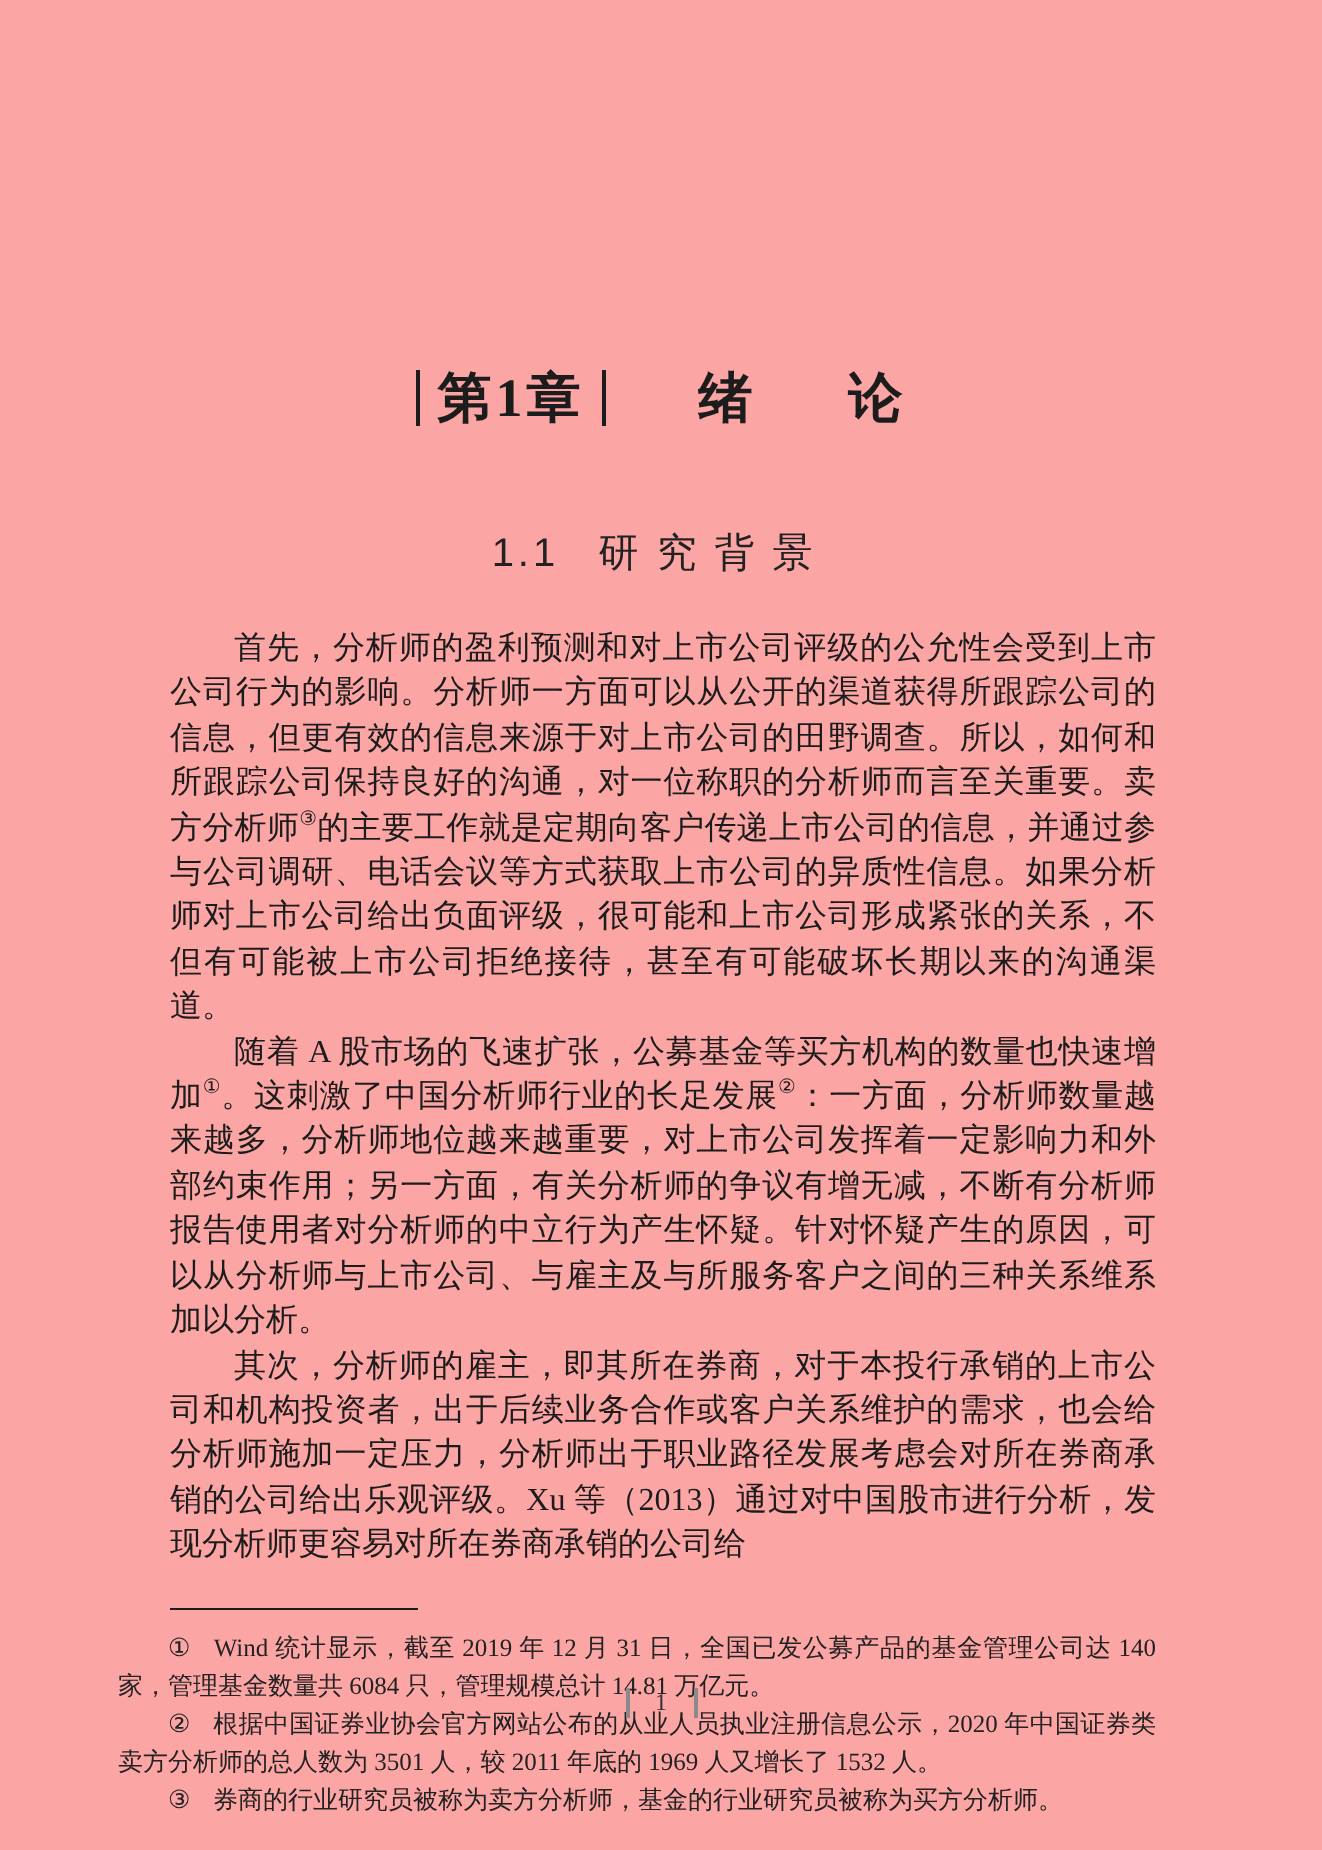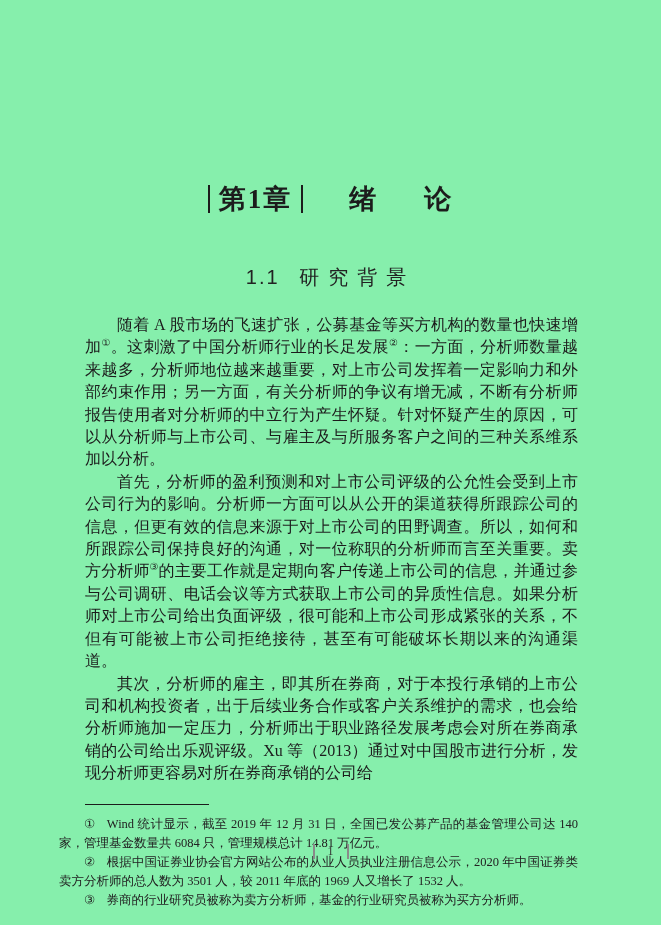--- a/index.html
+++ b/index.html
@@ -1,19 +1,19 @@
 <!DOCTYPE html>
 <html><head>
 <meta charset="utf-8">
 <style>
   * { margin:0; padding:0; box-sizing:border-box; }
   html, body { background:#ffffff; }
   .page {
     width:661px; height:925px;
-    background:#86efac;
+    background:#fca5a5;
     color:#1c1c1c;
     font-family:"Liberation Serif","DejaVu Serif",serif;
     position:relative;
     margin:0 auto;
     overflow:hidden;
   }
   
   .chapter-header {
     padding-top:184px;
     display:flex;
@@ -107,22 +107,22 @@
     <span class="chapter-title-char first">绪</span>
     <span class="chapter-title-char second">论</span>
   </header>
 
   <h2 class="section-heading">
     <span class="section-number">1.1</span>
     <span class="section-title">研究背景</span>
   </h2>
 
   <main class="body-text" id="body-text">
+      <p class="para"><span>首先，分析师的盈利预测和对上市公司评级的公允性会受到上市公司行为的影响。分析师一方面可以从公开的渠道获得所跟踪公司的信息，但更有效的信息来源于对上市公司的田野调查。所以，如何和所跟踪公司保持良好的沟通，对一位称职的分析师而言至关重要。卖方分析师</span><sup class="fnref">③</sup><span>的主要工作就是定期向客户传递上市公司的信息，并通过参与公司调研、电话会议等方式获取上市公司的异质性信息。如果分析师对上市公司给出负面评级，很可能和上市公司形成紧张的关系，不但有可能被上市公司拒绝接待，甚至有可能破坏长期以来的沟通渠道。</span></p>
       <p class="para"><span>随着 A 股市场的飞速扩张，公募基金等买方机构的数量也快速增加</span><sup class="fnref">①</sup><span>。这刺激了中国分析师行业的长足发展</span><sup class="fnref">②</sup><span>：一方面，分析师数量越来越多，分析师地位越来越重要，对上市公司发挥着一定影响力和外部约束作用；另一方面，有关分析师的争议有增无减，不断有分析师报告使用者对分析师的中立行为产生怀疑。针对怀疑产生的原因，可以从分析师与上市公司、与雇主及与所服务客户之间的三种关系维系加以分析。</span></p>
-      <p class="para"><span>首先，分析师的盈利预测和对上市公司评级的公允性会受到上市公司行为的影响。分析师一方面可以从公开的渠道获得所跟踪公司的信息，但更有效的信息来源于对上市公司的田野调查。所以，如何和所跟踪公司保持良好的沟通，对一位称职的分析师而言至关重要。卖方分析师</span><sup class="fnref">③</sup><span>的主要工作就是定期向客户传递上市公司的信息，并通过参与公司调研、电话会议等方式获取上市公司的异质性信息。如果分析师对上市公司给出负面评级，很可能和上市公司形成紧张的关系，不但有可能被上市公司拒绝接待，甚至有可能破坏长期以来的沟通渠道。</span></p>
       <p class="para"><span>其次，分析师的雇主，即其所在券商，对于本投行承销的上市公司和机构投资者，出于后续业务合作或客户关系维护的需求，也会给分析师施加一定压力，分析师出于职业路径发展考虑会对所在券商承销的公司给出乐观评级。Xu 等（2013）通过对中国股市进行分析，发现分析师更容易对所在券商承销的公司给</span></p>
     </main>
 
   <div class="footnote-separator"></div>
 
   <section class="footnotes" id="footnotes">
       <p class="footnote"><span class="fn-marker">①</span><span>Wind 统计显示，截至 2019 年 12 月 31 日，全国已发公募产品的基金管理公司达 140 家，管理基金数量共 6084 只，管理规模总计 14.81 万亿元。</span></p>
       <p class="footnote"><span class="fn-marker">②</span><span>根据中国证券业协会官方网站公布的从业人员执业注册信息公示，2020 年中国证券类卖方分析师的总人数为 3501 人，较 2011 年底的 1969 人又增长了 1532 人。</span></p>
       <p class="footnote"><span class="fn-marker">③</span><span>券商的行业研究员被称为卖方分析师，基金的行业研究员被称为买方分析师。</span></p>
     </section>

